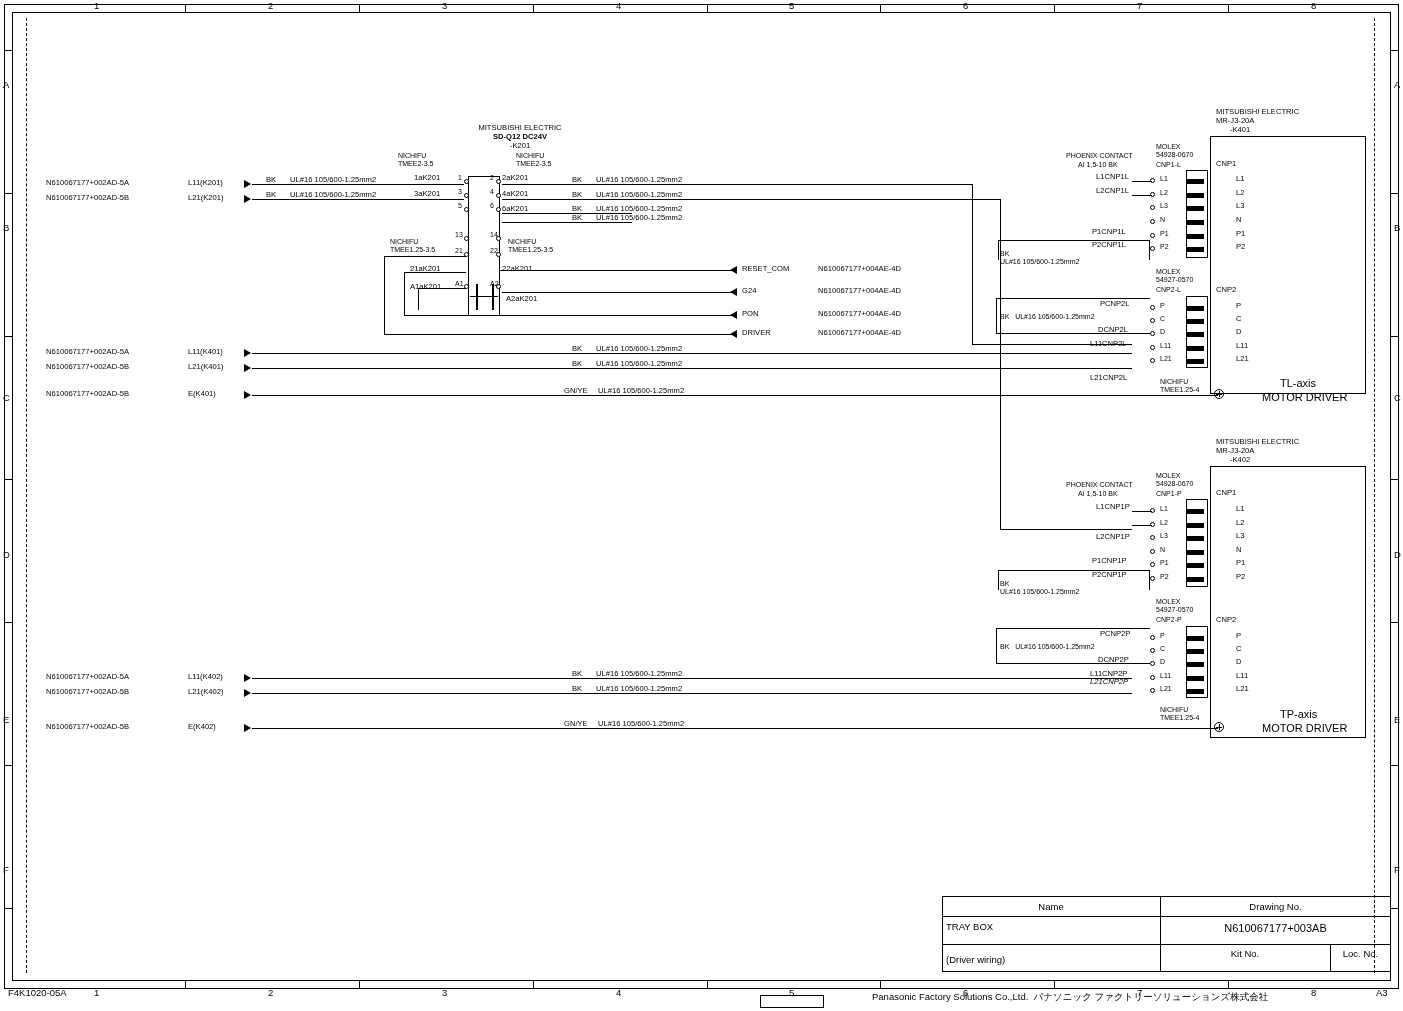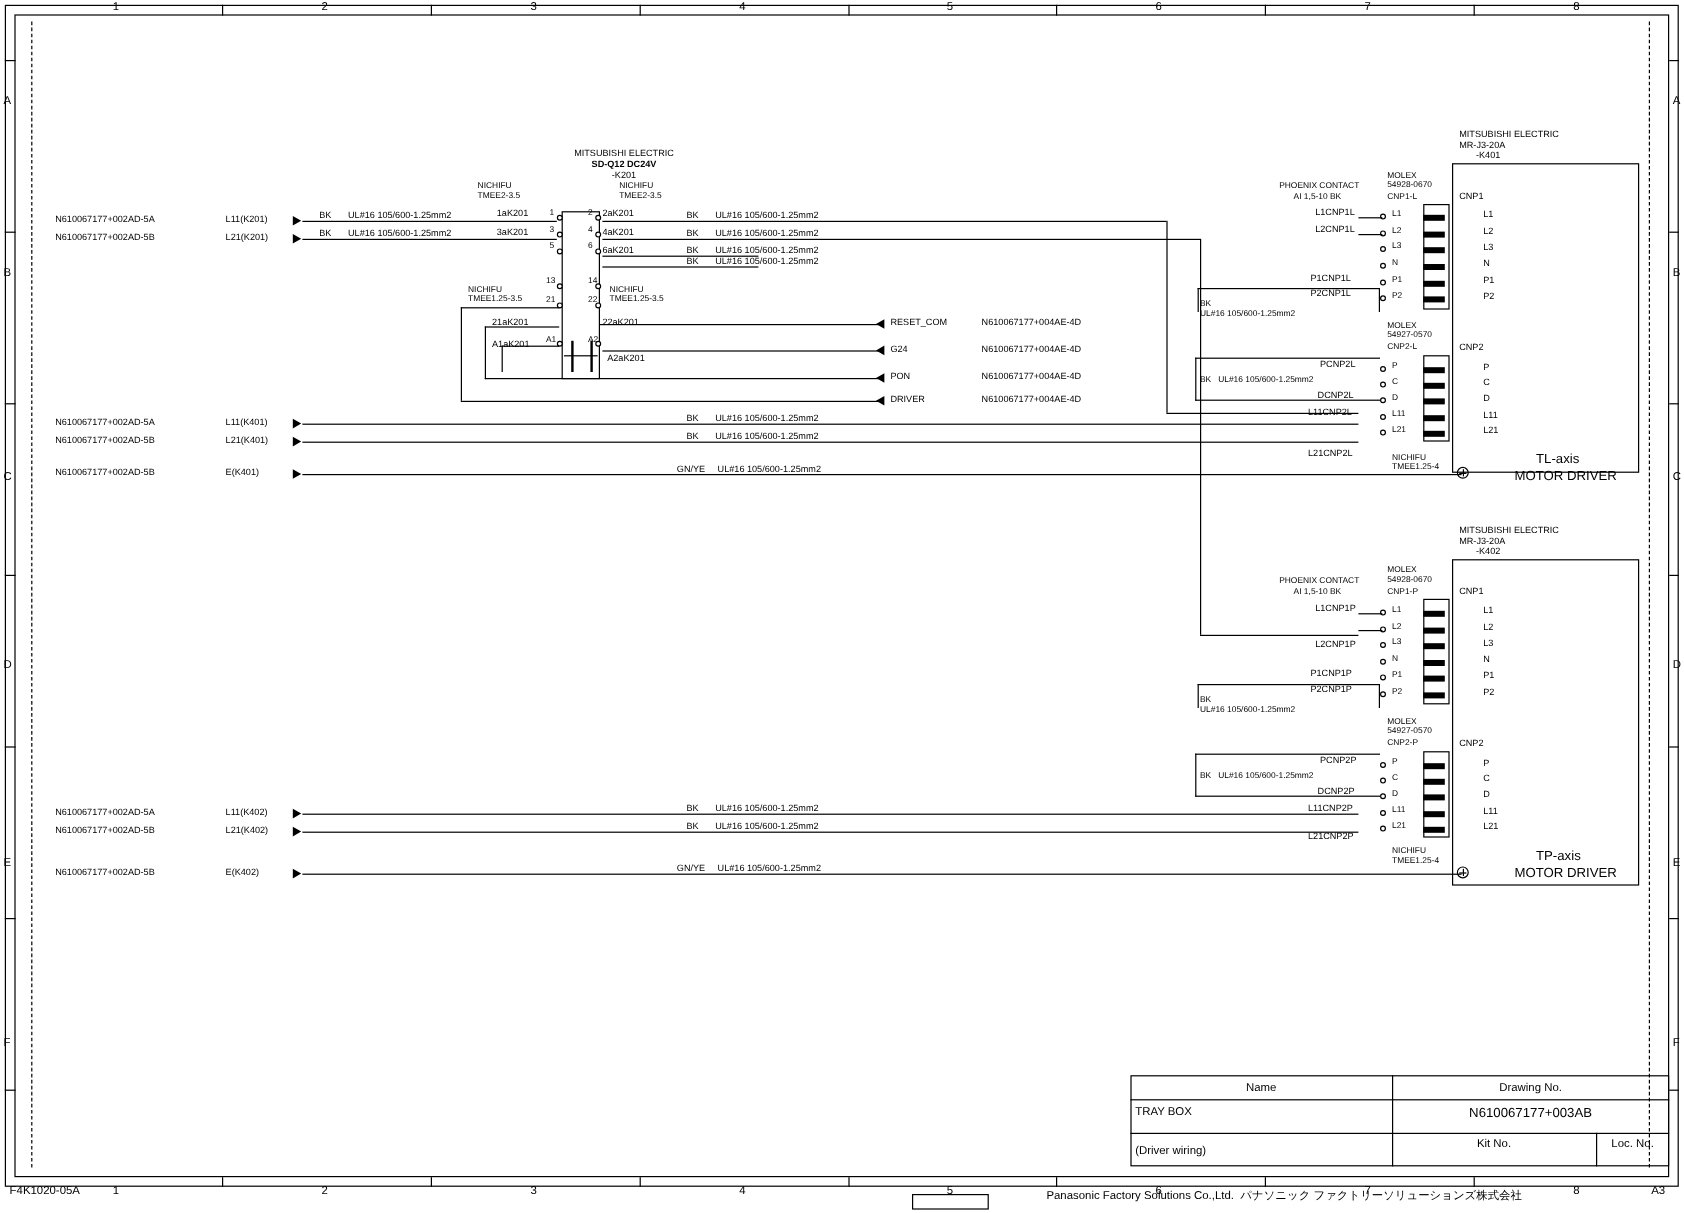--- a/index.html
+++ b/index.html
@@ -425,21 +425,21 @@
   <div class="t t6" style="left:1160px;top:658px;">D</div>
   <div class="plug" style="left:1186px;top:662px;"></div>
   <div class="t t7" style="left:1236px;top:658px;">D</div>
 
   <div class="t t7" style="left:1090px;top:670px;">L11CNP2P</div>
   <div class="term" style="left:1150px;top:675px;"></div>
   <div class="t t6" style="left:1160px;top:672px;">L11</div>
   <div class="plug" style="left:1186px;top:676px;"></div>
   <div class="t t7" style="left:1236px;top:672px;">L11</div>
 
-  <div class="t t7" style="left:1090px;top:693px;">L21CNP2P</div>
+  <div class="t t7" style="left:1090px;top:678px;font-style:italic;">L21CNP2P</div>
   <div class="term" style="left:1150px;top:688px;"></div>
   <div class="t t6" style="left:1160px;top:685px;">L21</div>
   <div class="plug" style="left:1186px;top:689px;"></div>
   <div class="t t7" style="left:1236px;top:685px;">L21</div>
 
   <div class="box" style="left:996px;top:628px;width:154px;height:36px;border-right:none;"></div>
   <div class="t t6" style="left:1000px;top:643px;">BK   UL#16 105/600-1.25mm2</div>
 
   <div class="t t6" style="left:1160px;top:706px;white-space:pre;">NICHIFU
 TMEE1.25-4</div>

